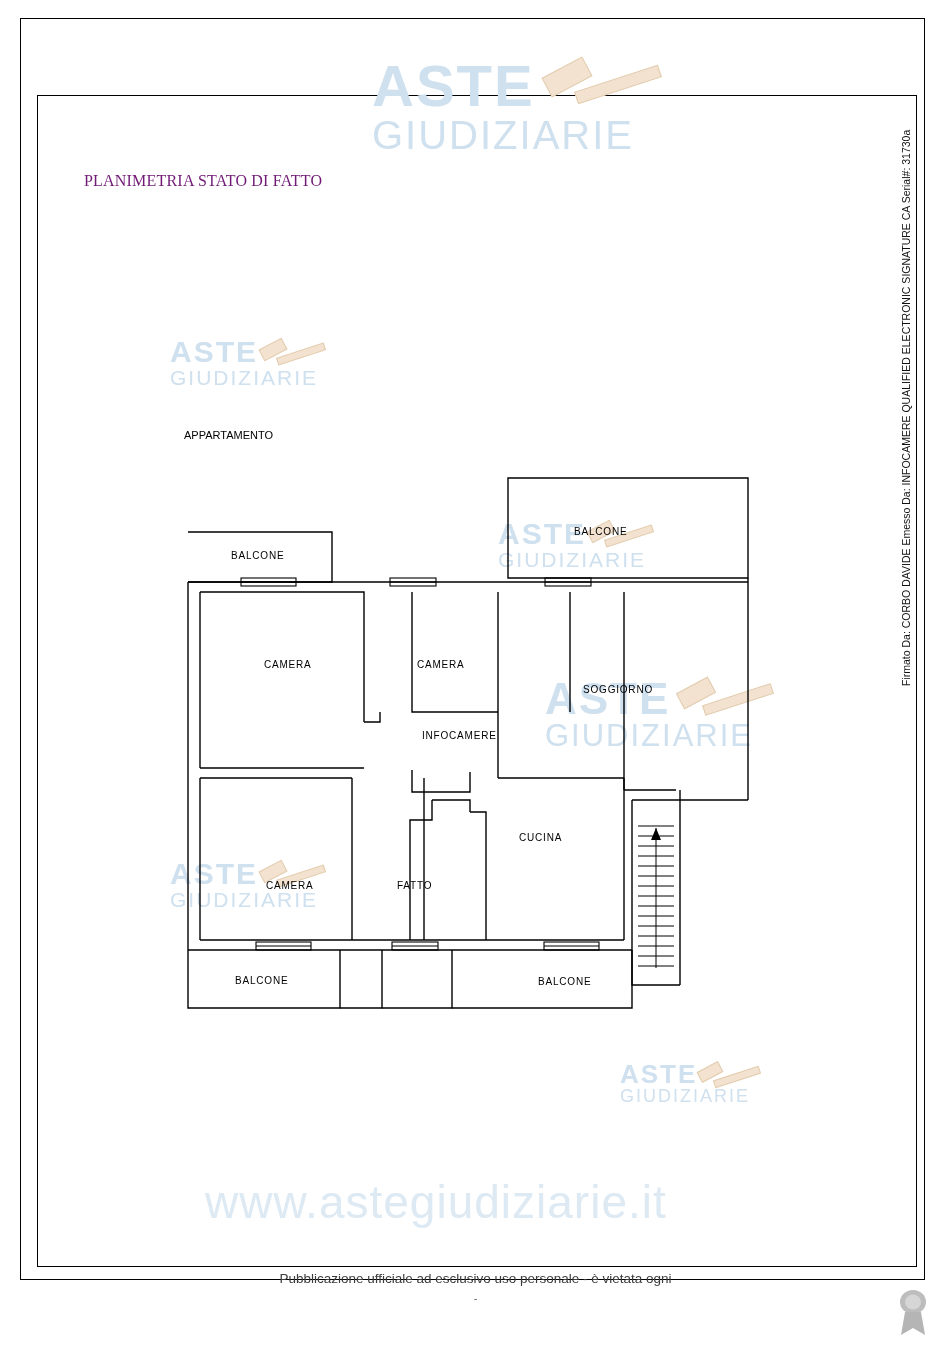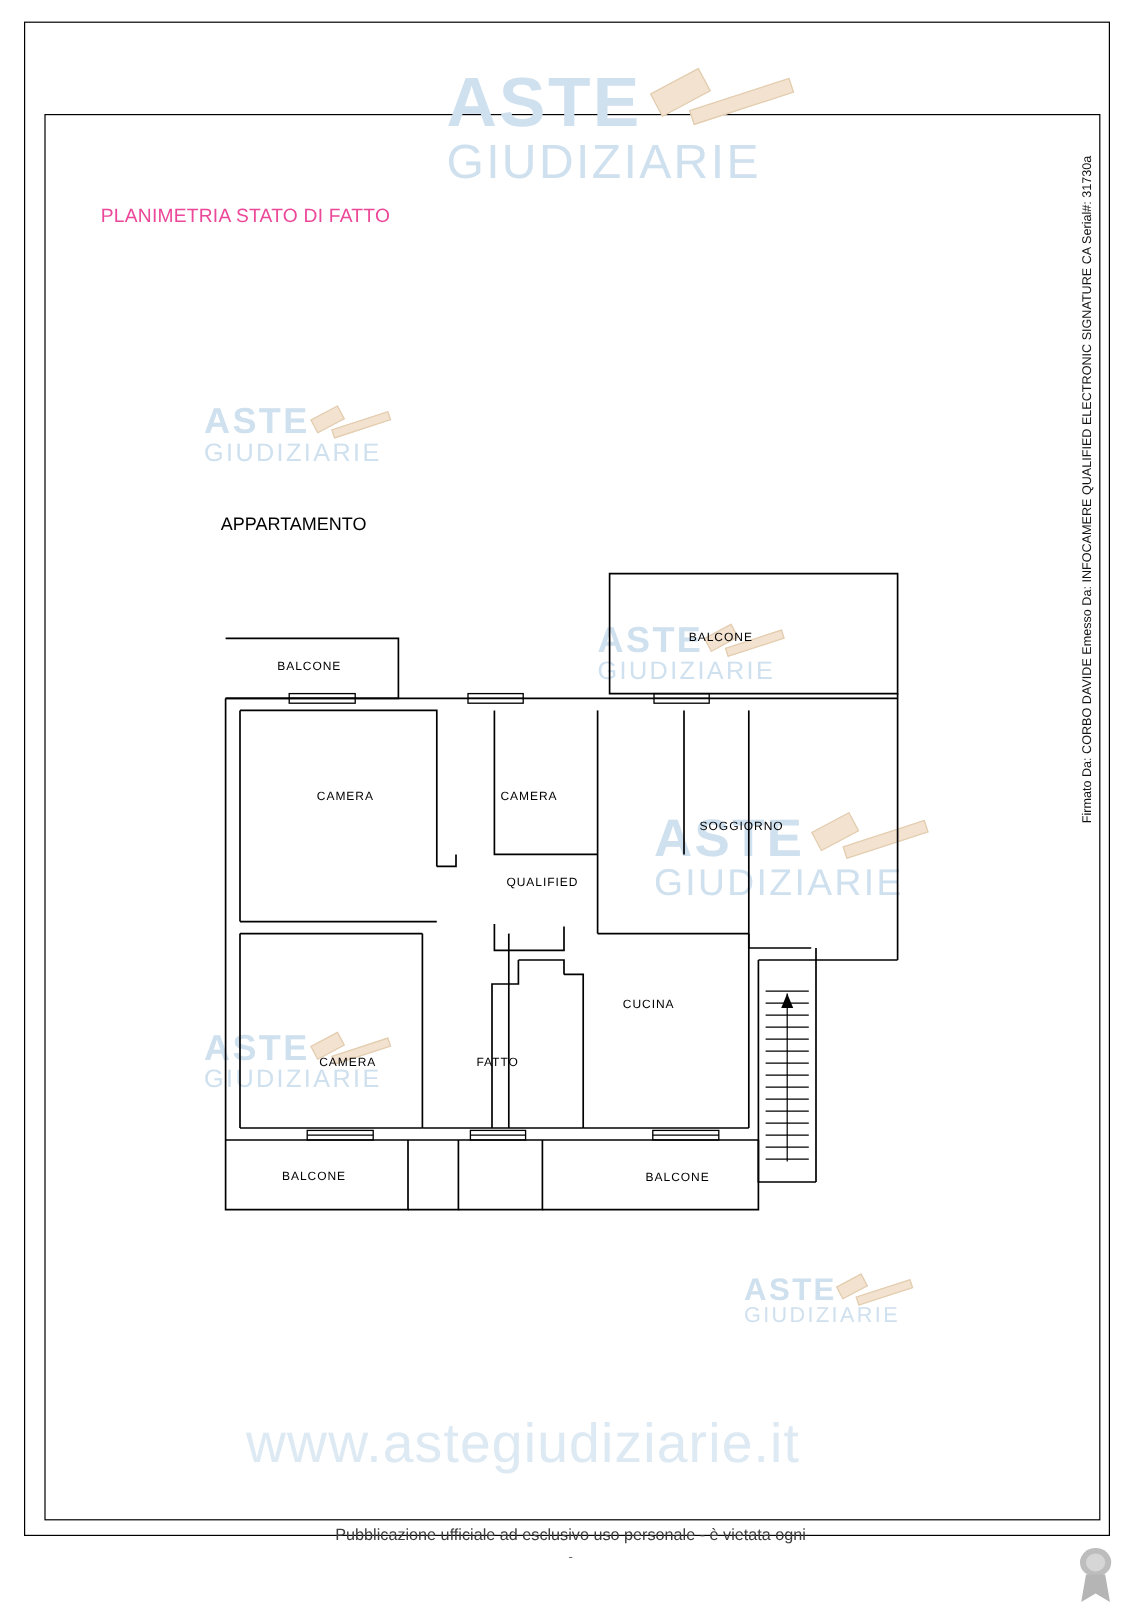--- a/index.html
+++ b/index.html
@@ -36,27 +36,28 @@
     border: 1px solid #000;
     box-sizing: border-box;
   }
 
   
   .title-main {
     position: absolute;
     left: 84px; top: 172px;
     font-size: 16px;
     letter-spacing: .2px;
-    color: #ec4899;
-    white-space: nowrap;
+    color: #701a75;
+    white-space: nowrap;
+    font-family: Liberation Serif, serif;
   }
   .title-sub {
     position: absolute;
     left: 184px; top: 429px;
-    font-size: 15px;
+    font-size: 11px;
     color: #000;
     white-space: nowrap;
   }
 
   
   .wm {
     position: absolute;
     color: #cfe0ef;
     font-family: "Liberation Sans", sans-serif;
     pointer-events: none;
@@ -298,21 +299,21 @@
       <line x1="656" y1="968" x2="656" y2="828"></line>
       <path d="M656,828 L651,840 L661,840 Z" fill="#000" stroke="none"></path>
     </g>
   </svg>
 
   <div class="room-label" style="left:231px; top:550px;">BALCONE</div>
   <div class="room-label" style="left:574px; top:526px;">BALCONE</div>
   <div class="room-label" style="left:264px; top:659px;">CAMERA</div>
   <div class="room-label" style="left:417px; top:659px;">CAMERA</div>
   <div class="room-label" style="left:583px; top:664px;margin-top:20px;">SOGGIORNO</div>
-  <div class="room-label" style="left:422px; top:730px;">QUALIFIED</div>
+  <div class="room-label" style="left:422px; top:730px;">INFOCAMERE</div>
   <div class="room-label" style="left:266px; top:880px;">CAMERA</div>
   <div class="room-label" style="left:397px; top:880px;">FATTO</div>
   <div class="room-label" style="left:519px; top:832px;">CUCINA</div>
   <div class="room-label" style="left:235px; top:975px;">BALCONE</div>
   <div class="room-label" style="left:538px; top:976px;">BALCONE</div>
 
   <div class="side-text">Firmato Da: CORBO DAVIDE Emesso Da: INFOCAMERE QUALIFIED ELECTRONIC SIGNATURE CA Serial#: 31730a</div>
 
   <div class="footer">
     <div>Pubblicazione ufficiale ad esclusivo uso personale - è vietata ogni</div>

